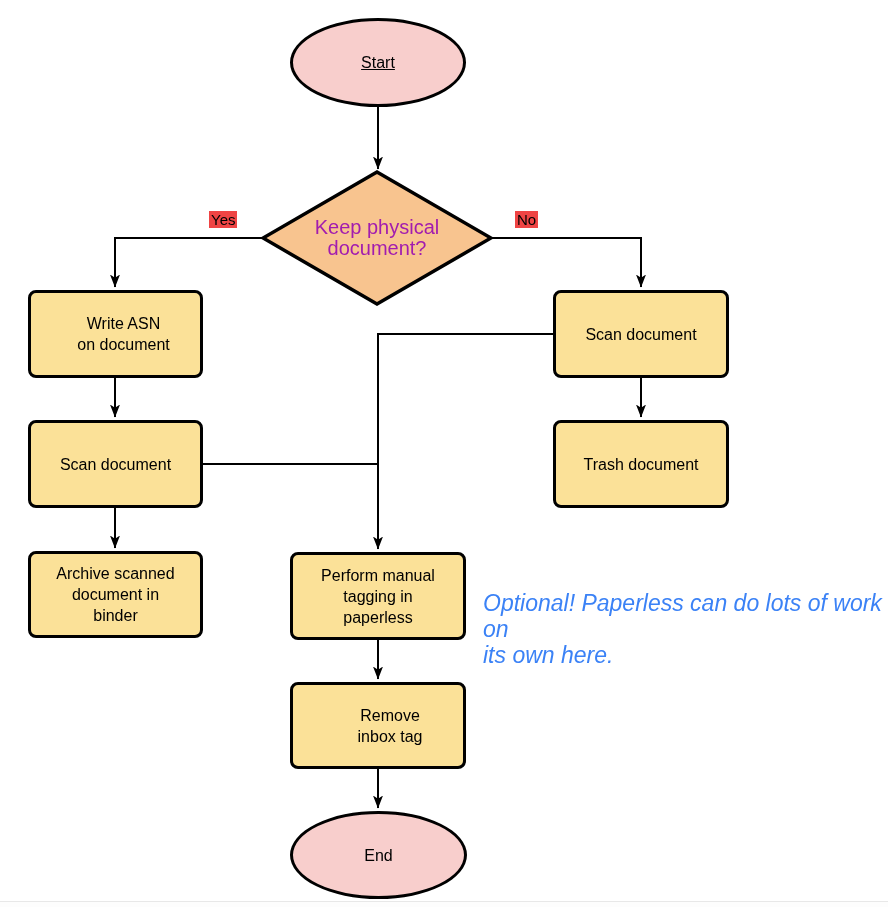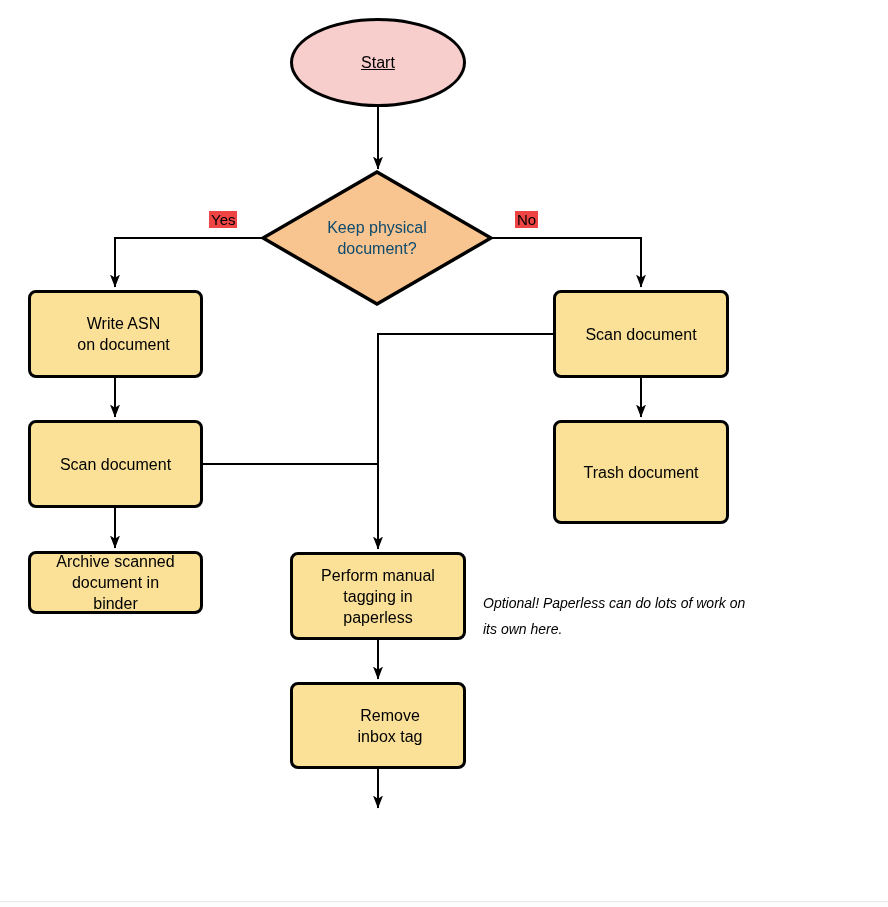--- a/index.html
+++ b/index.html
@@ -43,23 +43,23 @@
     background: #fbe198;
     border: 3px solid #000000;
     border-radius: 8px;
   }
   .diamond-wrap {
     position: absolute;
     display: flex;
     align-items: center;
     justify-content: center;
     text-align: center;
-    font-size: 16px;
+    font-size: 20px;
     line-height: 21px;
-    color: #0c4a6e;
+    color: #a21caf;
   }
   .diamond-wrap svg {
     position: absolute;
     left: 0; top: 0;
   }
   .diamond-label {
     position: relative;
     white-space: pre-line;
   }
   .edge-label {
@@ -67,24 +67,24 @@
     font-size: 15px;
     color: #000000;
     background: #ef4444;
     padding: 0 2px;
   }
   .side-note {
     position: absolute;
     left: 483px;
     top: 590px;
     width: 400px;
-    font-size: 14px;
+    font-size: 23px;
     font-style: italic;
     line-height: 26px;
-    color: #000000;
+    color: #3b82f6;
     white-space: pre-line;
   }
   .bottom-edge {
     position: absolute;
     left: 0;
     top: 901px;
     width: 888px;
     height: 6px;
     border-top: 1px solid #e8e8e8;
     background: #fdfdfd;
@@ -128,41 +128,44 @@
   <div class="edge-label" style="left:209px; top:211px;">Yes</div>
   <div class="edge-label" style="left:507px; top:211px;margin-left:8px;">No</div>
 
   <div class="node process" style="left:28px; top:290px; width:175px; height:88px;padding-left:16px;">
     <span class="node-label">Write ASN
 on document</span>
   </div>
   <div class="node process" style="left:28px; top:420px; width:175px; height:88px;">
     <span class="node-label">Scan document</span>
   </div>
-  <div class="node process" style="left:28px; top:551px; width:175px; height:63px;">
+  <div class="node process" style="left:28px; top:551px; width:175px; height:87px;">
     <span class="node-label">Archive scanned
 document in
 binder</span>
   </div>
 
   <div class="node process" style="left:553px; top:290px; width:176px; height:88px;">
     <span class="node-label">Scan document</span>
   </div>
-  <div class="node process" style="left:553px; top:420px; width:176px; height:104px;">
+  <div class="node process" style="left:553px; top:420px; width:176px; height:88px;">
     <span class="node-label">Trash document</span>
   </div>
 
   <div class="node process" style="left:290px; top:552px; width:176px; height:88px;justify-content:center;">
     <span class="node-label">Perform manual
 tagging in
 paperless</span>
   </div>
   <div class="node process" style="left:290px; top:682px; width:176px; height:87px;padding-left:24px;">
     <span class="node-label">Remove
 inbox tag</span>
   </div>
+  <div class="node terminal" style="left:290px; top:811px; width:177px; height:88px;">
+    <span class="node-label">End</span>
+  </div>
 
   <div class="side-note">Optional! Paperless can do lots of work on
 its own here.</div>
 
   <div class="bottom-edge"></div>
 
 </div>
 
 </body></html>

